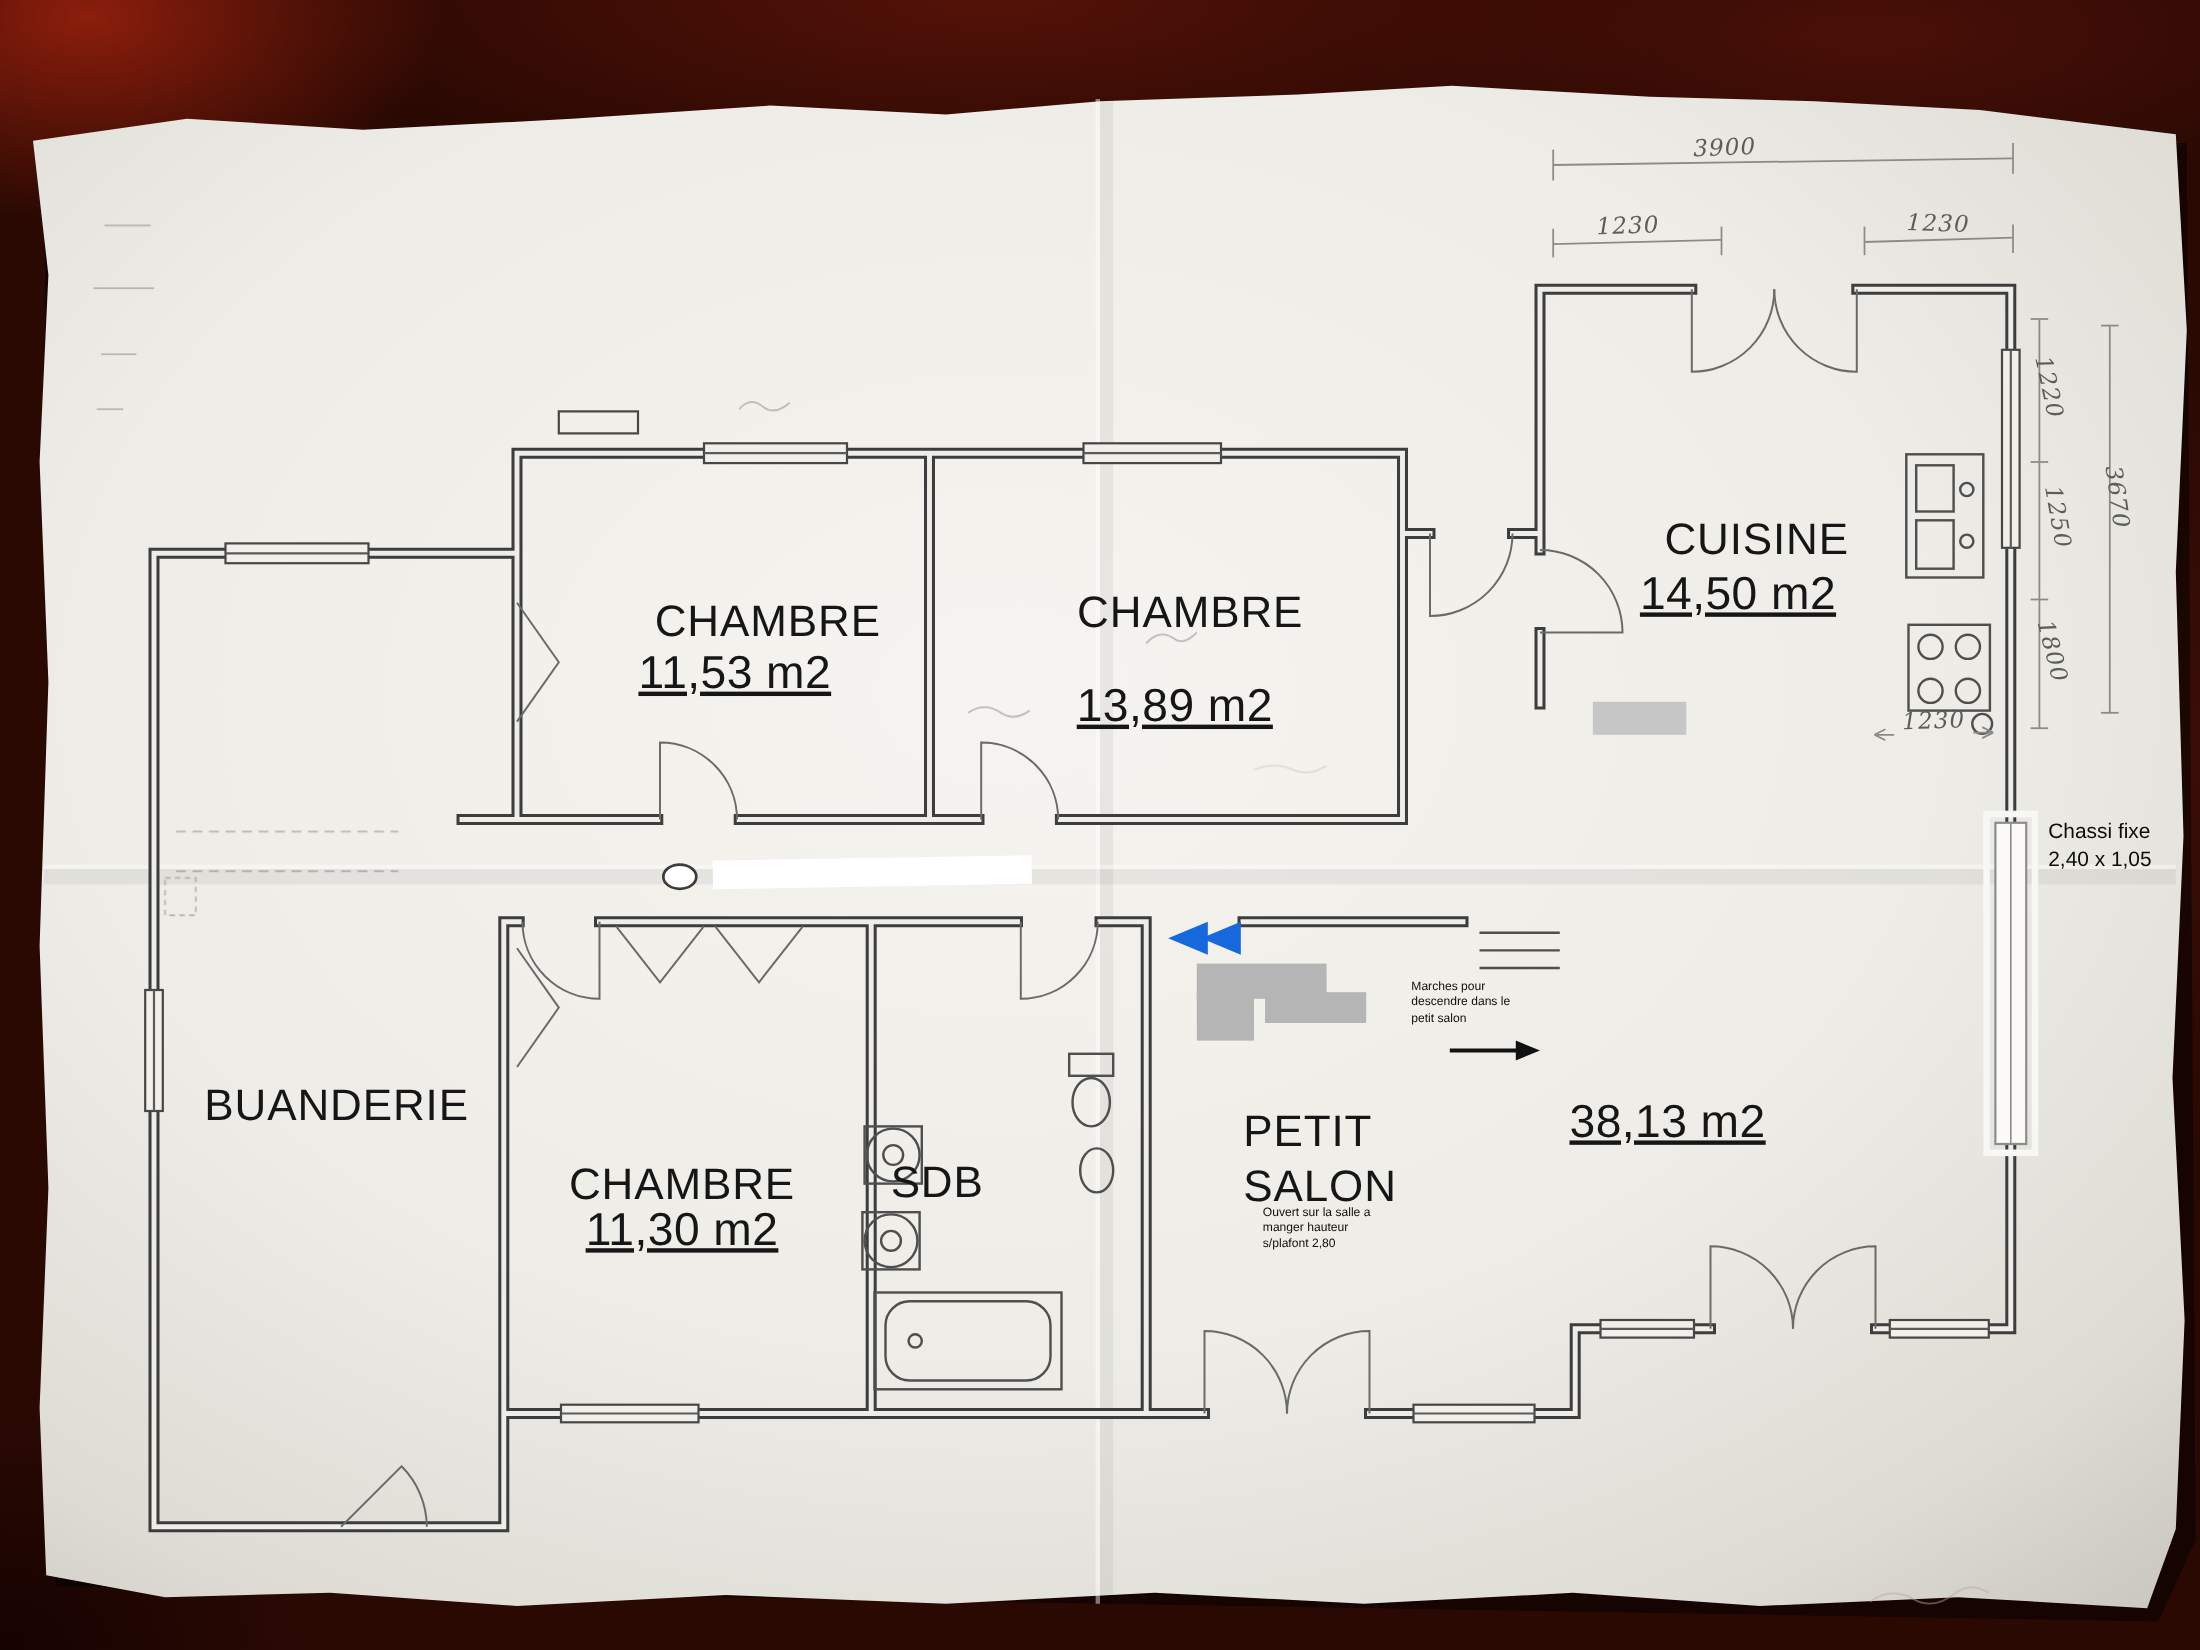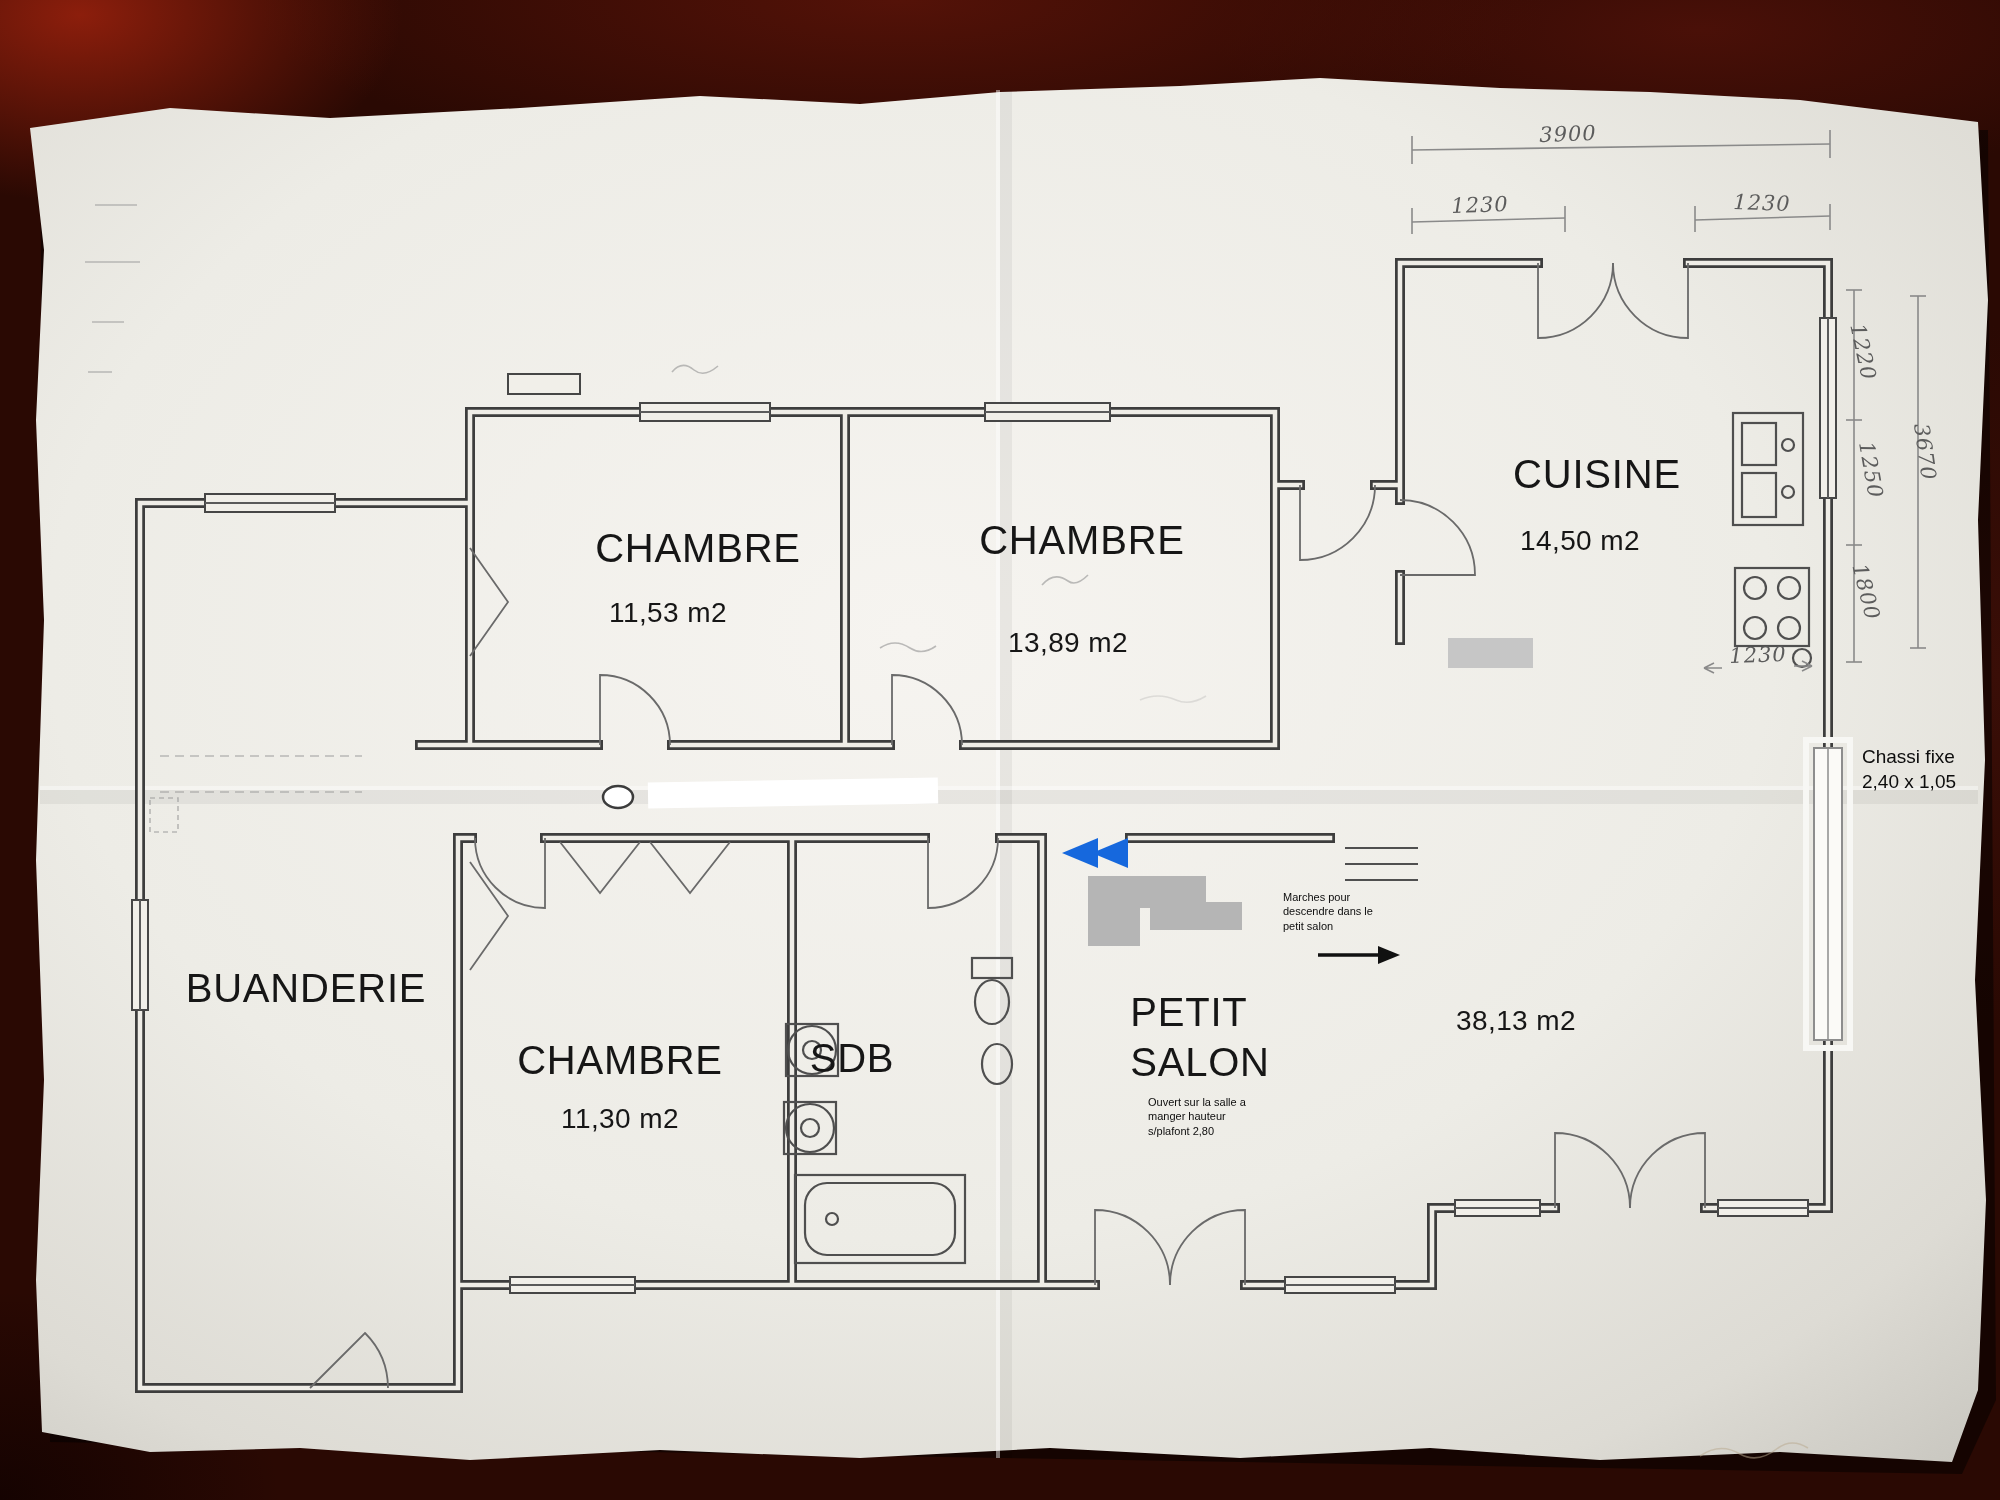--- a/index.html
+++ b/index.html
@@ -11,22 +11,22 @@
       radial-gradient(ellipse 900px 240px at 45% 0%, #541208, rgba(0,0,0,0) 72%),
       radial-gradient(ellipse 700px 220px at 85% 2%, #4a1008, rgba(0,0,0,0) 70%),
       radial-gradient(ellipse 300px 500px at 100% 45%, #3a0e07, rgba(0,0,0,0) 70%),
       radial-gradient(ellipse 400px 300px at 0% 100%, #150301, rgba(0,0,0,0) 70%),
       #2a0903;
   }
   svg.plan{position:absolute;inset:0;}
   .labels{position:absolute;inset:0;pointer-events:none;}
   .label{position:absolute;transform:translate(-50%,-50%);color:#161616;
          white-space:pre-line;text-align:center;letter-spacing:.8px;line-height:1.25;}
-  .room{font-size:40px;}
-  .area{font-size:28px;letter-spacing:.4px;}
+  .room{font-size:40px;margin-top:17px;}
+  .area{font-size:42px;letter-spacing:.4px;text-decoration:underline;}
   .ann{position:absolute;font-size:11px;line-height:1.3;color:#0d0d0d;
        white-space:pre-line;text-align:left;letter-spacing:0;}
   .ann.small{font-size:19px;}
   .dim{position:absolute;transform:translate(-50%,-50%);
        font-family:"DejaVu Serif",serif;font-style:italic;
        font-size:21px;color:#5c5c5c;letter-spacing:1px;white-space:nowrap;}
   .r-n2{transform:translate(-50%,-50%) rotate(-2deg);}
   .r-p2{transform:translate(-50%,-50%) rotate(2deg);}
   .r-v1{transform:translate(-50%,-50%) rotate(78deg);}
   .r-v2{transform:translate(-50%,-50%) rotate(80deg);}

